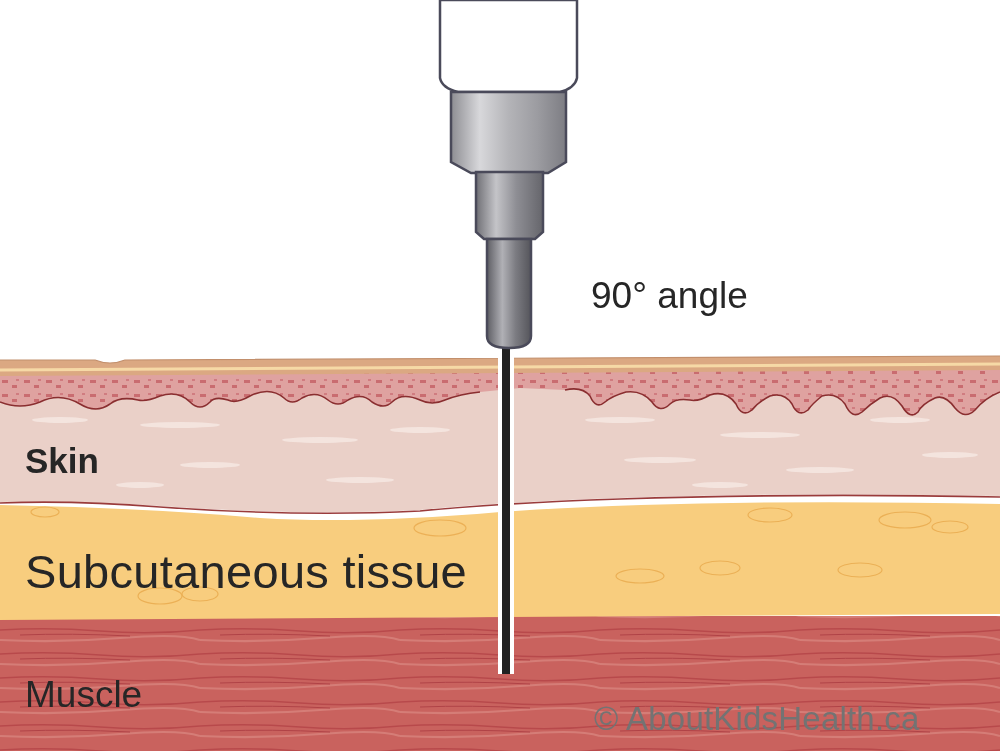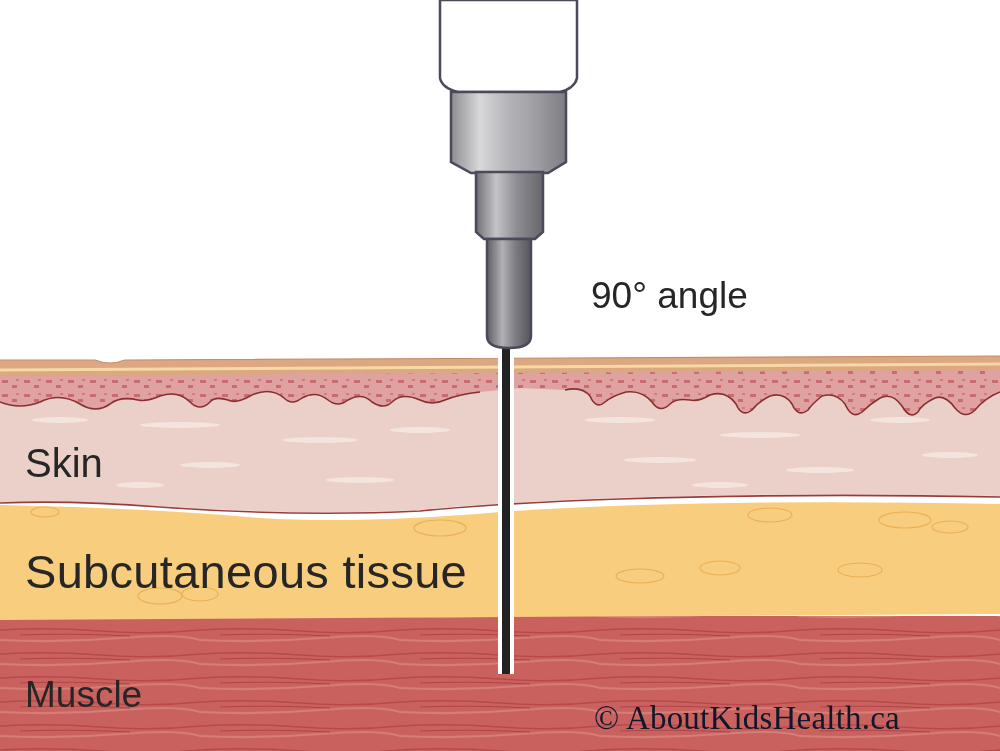--- a/index.html
+++ b/index.html
@@ -6,24 +6,24 @@
   #stage { position:relative; width:1000px; height:751px; overflow:hidden; background:#ffffff; }
   #art { position:absolute; left:0; top:0; width:1000px; height:751px; }
   .label {
     position:absolute;
     font-family:"Liberation Sans", sans-serif;
     color:#262626;
     white-space:nowrap;
     line-height:1;
   }
   #lbl-angle { left:591px; top:277px; font-size:37px; }
-  #lbl-skin { left:25px; top:443px; font-size:40px; }
+  #lbl-skin { left:25px; top:443px; font-size:35px;font-weight:bold; }
   #lbl-sub { left:25px; top:548px; font-size:47px; letter-spacing:0.3px; }
   #lbl-muscle { left:25px; top:676px; font-size:37px; }
-  #lbl-copy { left:594px; top:702px; font-size:33px; font-family:Liberation Serif, serif; color:#0f172a; letter-spacing:0.2px; }
+  #lbl-copy { left:594px; top:702px; font-size:33px; font-family:Liberation Sans, sans-serif; color:#737373; letter-spacing:0.2px; }
 </style>
 </head>
 <body>
 
 <div id="stage">
   <svg id="art" viewBox="0 0 1000 751" xmlns="http://www.w3.org/2000/svg">
     <defs>
       <linearGradient id="metal1" x1="0" y1="0" x2="1" y2="0">
         <stop offset="0" stop-color="#8d8d92"></stop>
         <stop offset="0.25" stop-color="#d8d8db"></stop>

